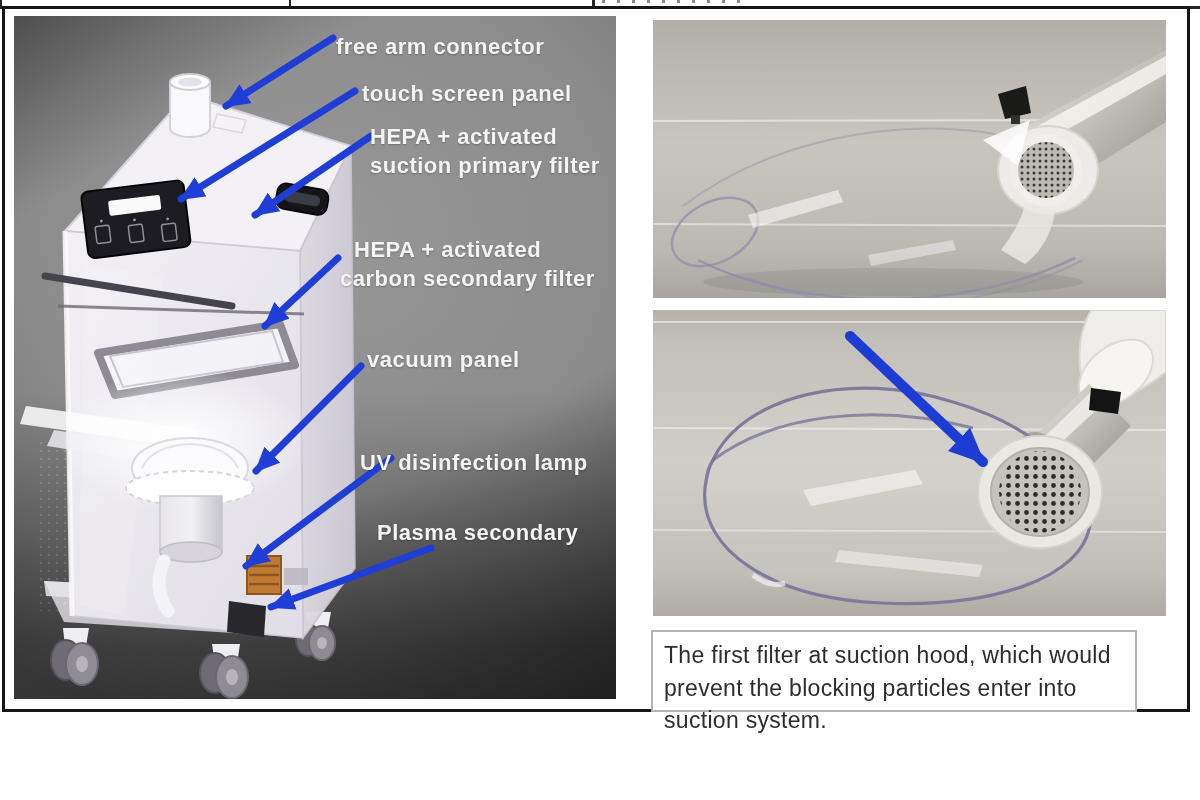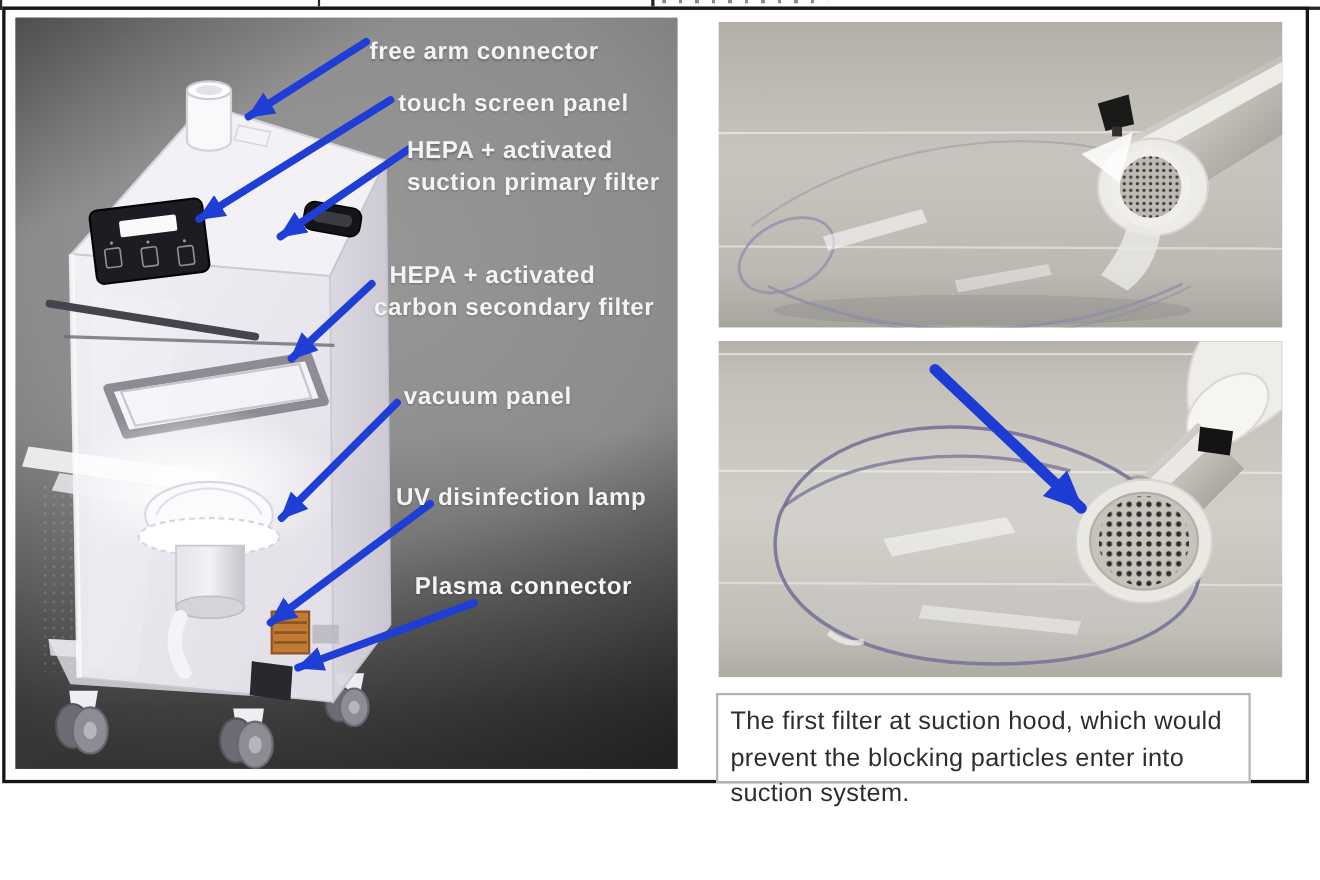--- a/index.html
+++ b/index.html
@@ -183,22 +183,22 @@
       <div class="dev-label" style="left:348px;top:63px;">touch screen panel</div>
       <div class="dev-label" style="left:356px;top:106px;">
         <div>HEPA + activated</div>
         <div>suction primary filter</div>
       </div>
       <div class="dev-label" style="left:326px;top:219px;">
         <div style="padding-left:14px;">HEPA + activated</div>
         <div>carbon secondary filter</div>
       </div>
       <div class="dev-label" style="left:353px;top:329px;">vacuum panel</div>
-      <div class="dev-label" style="left:346px;top:421px;">UV disinfection lamp</div>
-      <div class="dev-label" style="left:363px;top:502px;">Plasma connector</div>
+      <div class="dev-label" style="left:346px;top:432px;">UV disinfection lamp</div>
+      <div class="dev-label" style="left:363px;top:502px;">Plasma secondary</div>
     </div>
 
     <div class="photo" style="left:648px;top:11px;width:513px;height:278px;">
       <svg width="513" height="278" viewBox="0 0 513 278">
         <defs>
           <linearGradient id="bg1" x1="0" y1="0" x2="0" y2="1">
             <stop offset="0" stop-color="#b2afa9"></stop>
               <stop offset=".14" stop-color="#bab7b1"></stop>
             <stop offset=".45" stop-color="#c8c5bf"></stop>
               <stop offset=".82" stop-color="#bcb9b3"></stop>

